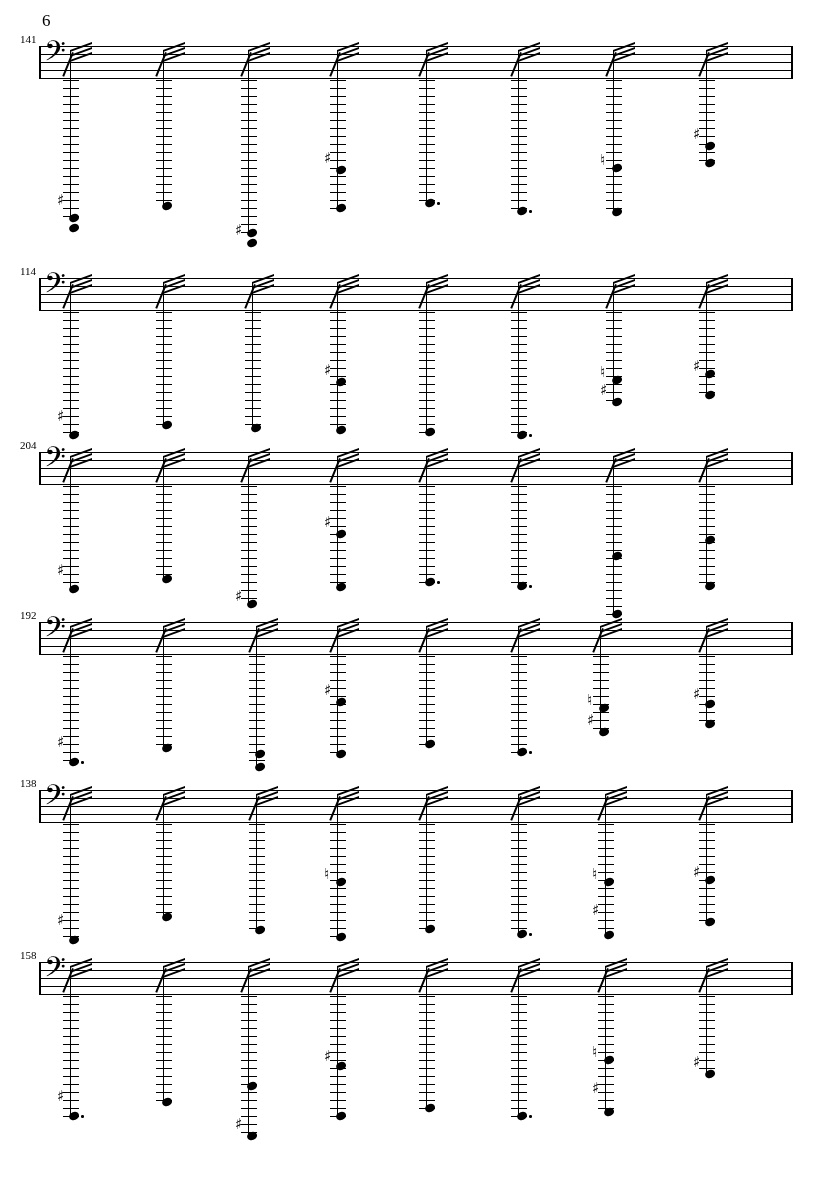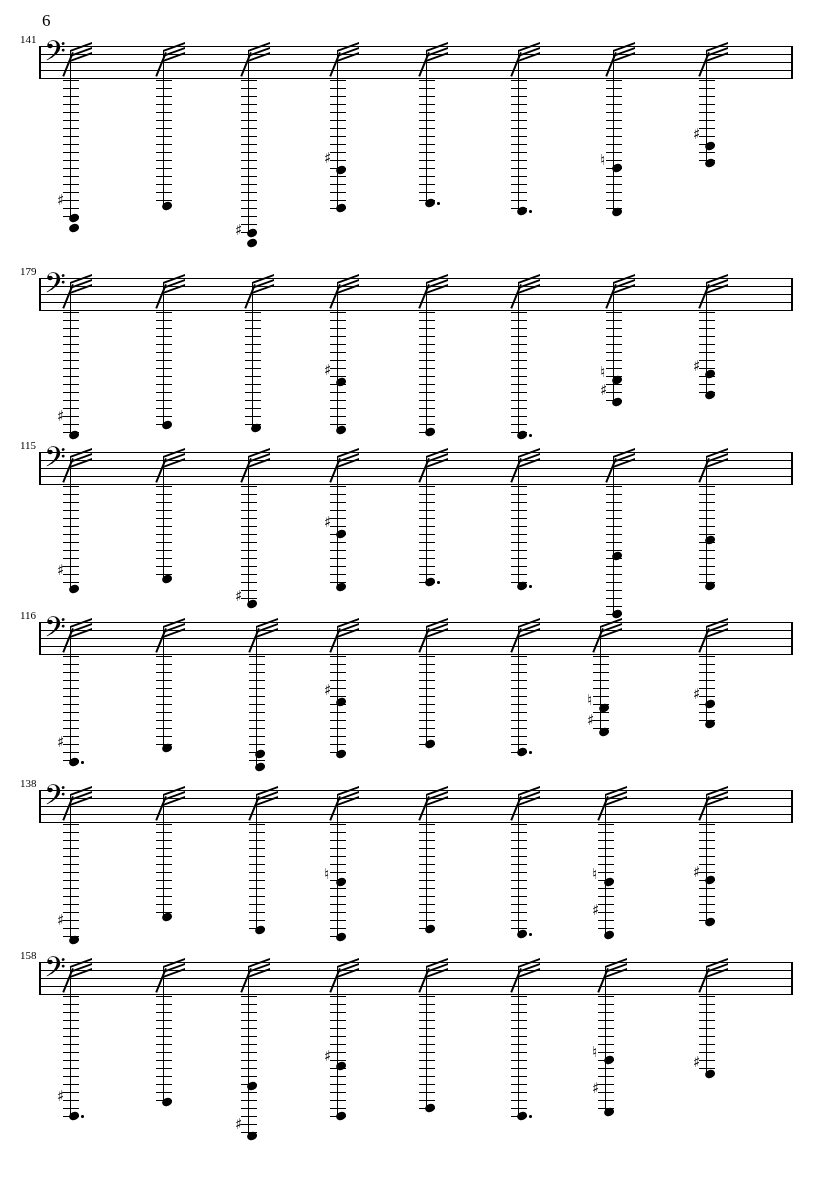--- a/index.html
+++ b/index.html
@@ -432,21 +432,21 @@
           </div>
           <div class="flag">
             <div class="slash"></div>
           </div>
           <div class="head" style="left: -1px; top: 109px;"></div>
           <div class="head" style="left: -1px; top: 92px;"></div>
           <div class="acc" style="left: -13px; top: 77px;">♯</div>
         </div>
       </div>
       <div class="system" style="top: 278px;">
-        <div class="measure-number">179</div>
+        <div class="measure-number">114</div>
         <div class="staff">
           <div class="ln"></div>
           <div class="ln"></div>
           <div class="ln"></div>
           <div class="ln"></div>
           <div class="ln"></div>
         </div>
         <div class="barline-start"></div>
         <div class="barline-end"></div>
         <div class="clef">𝄢</div>
@@ -682,21 +682,21 @@
           </div>
           <div class="flag">
             <div class="slash"></div>
           </div>
           <div class="head" style="left: -1px; top: 109px;"></div>
           <div class="head" style="left: -1px; top: 88px;"></div>
           <div class="acc" style="left: -13px; top: 77px;">♯</div>
         </div>
       </div>
       <div class="system" style="top: 452px;">
-        <div class="measure-number">115</div>
+        <div class="measure-number">204</div>
         <div class="staff">
           <div class="ln"></div>
           <div class="ln"></div>
           <div class="ln"></div>
           <div class="ln"></div>
           <div class="ln"></div>
         </div>
         <div class="barline-start"></div>
         <div class="barline-end"></div>
         <div class="clef">𝄢</div>
@@ -924,21 +924,21 @@
             <div class="bm"></div>
           </div>
           <div class="flag">
             <div class="slash"></div>
           </div>
           <div class="head" style="left: -1px; top: 126px;"></div>
           <div class="head" style="left: -1px; top: 80px;"></div>
         </div>
       </div>
       <div class="system" style="top: 622px;">
-        <div class="measure-number">116</div>
+        <div class="measure-number">192</div>
         <div class="staff">
           <div class="ln"></div>
           <div class="ln"></div>
           <div class="ln"></div>
           <div class="ln"></div>
           <div class="ln"></div>
         </div>
         <div class="barline-start"></div>
         <div class="barline-end"></div>
         <div class="clef">𝄢</div>

